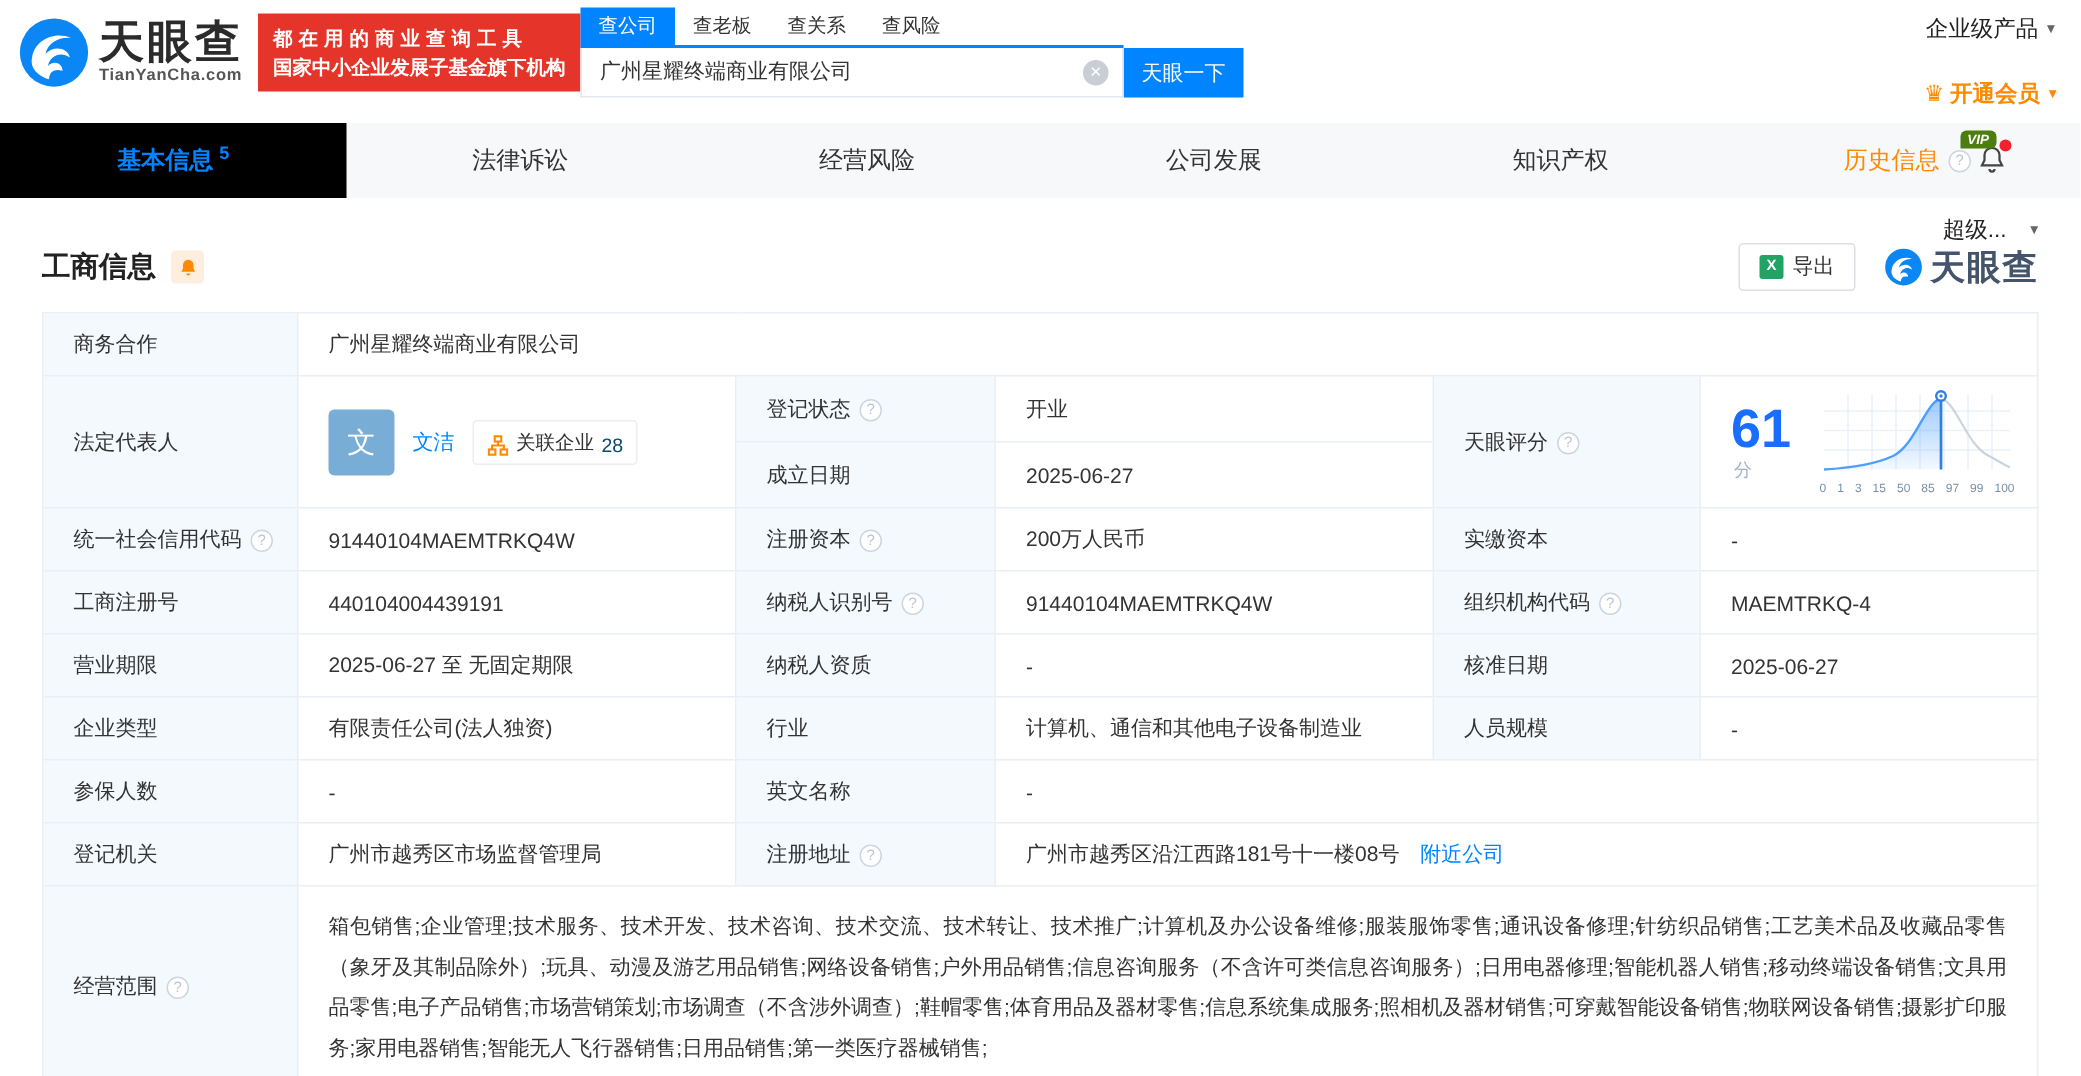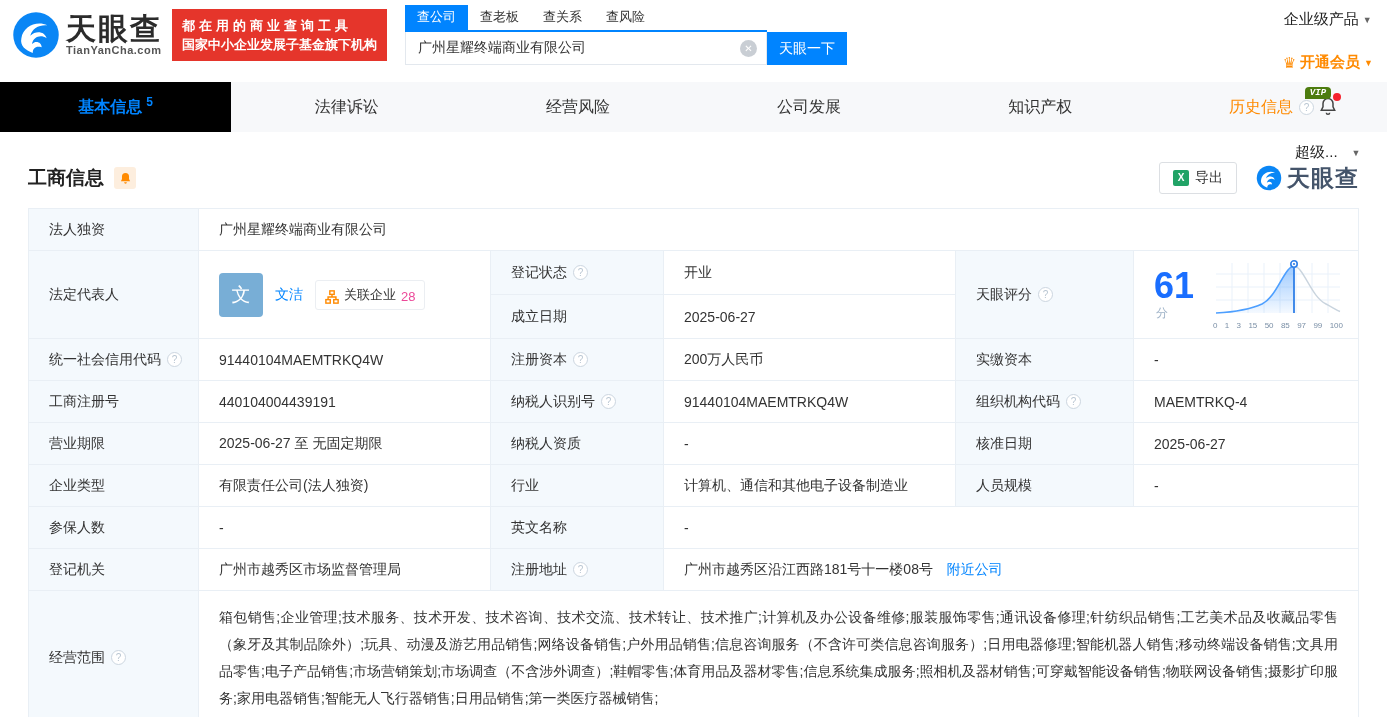--- a/index.html
+++ b/index.html
@@ -8,21 +8,21 @@
   
   .header { height:70px; display:flex; align-items:center; padding:0 14px 0 10px; background:#fff; }
   .logo { display:flex; align-items:center; cursor:pointer; }
   .logo-icon { width:52px; height:52px; }
   .logo-txt { margin-left:4px; }
   .logo-name { font-size:30px; font-weight:bold; color:#2b2b2b; letter-spacing:2px; line-height:30px; }
   .logo-domain { font-size:11px; color:#555; font-weight:bold; letter-spacing:.5px; }
   .slogan { margin-left:10px; background:#e5352b; color:#fff; padding:7px 10px; font-size:13px; font-weight:bold; line-height:19px; }
   .slogan div:first-child { letter-spacing:4px; }
 
-  .search-block { margin-left:18px; width:444px; }
+  .search-block { width:444px; }
   .search-tabs { display:flex; align-items:flex-end; border-bottom:2px solid #0084ff; width:362px; }
   .search-tab { font-size:13px; padding:3px 12px 4px; cursor:pointer; color:#333; }
   .search-tab.active { background:#0084ff; color:#fff; }
   .search-row { display:flex; }
   .search-input-wrap { position:relative; width:362px; }
   .search-input { width:100%; height:33px; border:1px solid #e3e8ee; border-top:none; padding:0 34px 0 12px; font-size:14px; color:#333; outline:none; font-family:inherit; }
   .clear-icon { position:absolute; right:10px; top:8px; width:17px; height:17px; border-radius:50%; background:#c9ced4; color:#fff; font-size:10px; line-height:17px; text-align:center; cursor:pointer; }
   .search-btn { width:80px; height:33px; background:#0084ff; color:#fff; border:none; font-size:14px; cursor:pointer; font-family:inherit; }
 
   .top-nav { margin-left:auto; display:flex; align-items:center; gap:24px; font-size:15px; white-space:nowrap;flex-direction:column; }
@@ -39,21 +39,21 @@
   .bell-svg { width:20px; height:20px; }
   .red-dot { position:absolute; top:-3px; right:-3px; width:8px; height:8px; background:#f5222d; border-radius:50%; }
   .user-item { display:flex; align-items:center; gap:14px; cursor:pointer; color:#222; }
 
   
   .main-tabs { margin-top:12px; height:50px; background:#f7f8fa; display:flex; }
   .main-tab { flex:1; display:flex; align-items:center; justify-content:center; font-size:16px; color:#333; cursor:pointer; position:relative; }
   .main-tab.active { background:#000000; color:#0084ff; font-weight:bold; }
   .tab-count { font-size:12px; margin-left:4px; margin-top:-10px; color:#0084ff; }
   .main-tab.history { color:#ff8a00; }
-  .vip-badge { position:absolute; top:5px; right:56px; background:#4d7c0f; color:#fff; font-size:9px; font-style:italic; font-weight:bold; padding:1px 5px; border-radius:4px 4px 4px 0;font-family:Liberation Mono, monospace; }
+  .vip-badge { position:absolute; top:5px; right:56px; background:#4d7c0f; color:#fff; font-size:9px; font-style:italic; font-weight:bold; padding:1px 5px; border-radius:4px 4px 4px 0; }
   .help-icon { display:inline-block; width:15px; height:15px; border:1px solid #ccd6e0; border-radius:50%; color:#b9c6d2; font-size:10px; line-height:14px; text-align:center; margin-left:6px; vertical-align:1px; cursor:pointer; background:#fff; }
   .help-icon::after { content:"?"; }
 
   
   .content { padding:0 28px; }
   .section-head { margin-top:30px; display:flex; align-items:center; }
   .section-title { font-size:19px; font-weight:bold; color:#222; }
   .bell-chip { margin-left:10px; width:22px; height:22px; background:#fdeede; border-radius:3px; display:flex; align-items:center; justify-content:center; cursor:pointer; }
   .section-right { margin-left:auto; display:flex; align-items:center; gap:18px; }
   .export-btn { display:flex; align-items:center; gap:6px; border:1px solid #dcdfe3; background:#fff; border-radius:3px; height:32px; padding:0 13px; font-size:14px; color:#333; cursor:pointer; font-family:inherit; }
@@ -65,21 +65,21 @@
   
   .info-table { width:100%; border-collapse:collapse; margin-top:14px; font-size:14px; table-layout:fixed; }
   .info-table td { border:1px solid #e9eff5; height:42px; padding:6px 14px 6px 20px; vertical-align:middle; color:#333; }
   td.lbl { background:#f4f9fd; width:170px; }
   .w-val1 { width:292px; } .w-lbl2 { width:173px; } .w-val2 { width:292px; } .w-lbl3 { width:178px; }
   .green { color:#2db54d; }
   .link { color:#0084ff; cursor:pointer; }
   .rep-cell { display:flex; align-items:center; gap:12px; }
   .avatar { width:44px; height:44px; background:#78aed6; border-radius:4px; color:#fff; font-size:19px; display:flex; align-items:center; justify-content:center; cursor:pointer; }
   .rel-badge { display:flex; align-items:flex-end; gap:5px; border:1px solid #ebeef2; border-radius:3px; padding:5px 9px; font-size:13px; cursor:pointer; background:#fff; }
-  .rel-count { color:#ec4899; }
+  .rel-count { color:#0c4a6e; }
   .org-icon { width:14px; height:14px; }
   .score-cell { display:flex; align-items:center; gap:10px; padding:2px 0; }
   .score-num { font-size:36px; font-weight:bold; color:#1a6eff; line-height:1; }
   .score-unit { font-size:12px; color:#9fb3c8; margin-left:2px; }
   .curve-box { width:132px; }
   .ticks { display:flex; justify-content:space-between; font-size:8px; color:#7a8fa6; margin-top:1px; padding:0 1px; }
   .scope-cell { line-height:27px; padding:13px 20px !important; text-align:justify; }
 </style>
 </head>
 <body>
@@ -198,21 +198,21 @@
         <col style="width:170px">
         <col class="w-val1">
         <col class="w-lbl2">
         <col class="w-val2">
         <col class="w-lbl3">
         <col>
       </colgroup>
 
     <tbody>
         <tr>
-      <td class="lbl">法人独资</td>
+      <td class="lbl">商务合作</td>
       <td colspan="5">广州星耀终端商业有限公司</td>
     </tr>
 
     <tr>
       <td class="lbl" rowspan="2">法定代表人</td>
       <td rowspan="2">
         <div class="rep-cell">
           <span class="avatar">文</span>
           <span class="link">文洁</span>
           <span class="rel-badge">

